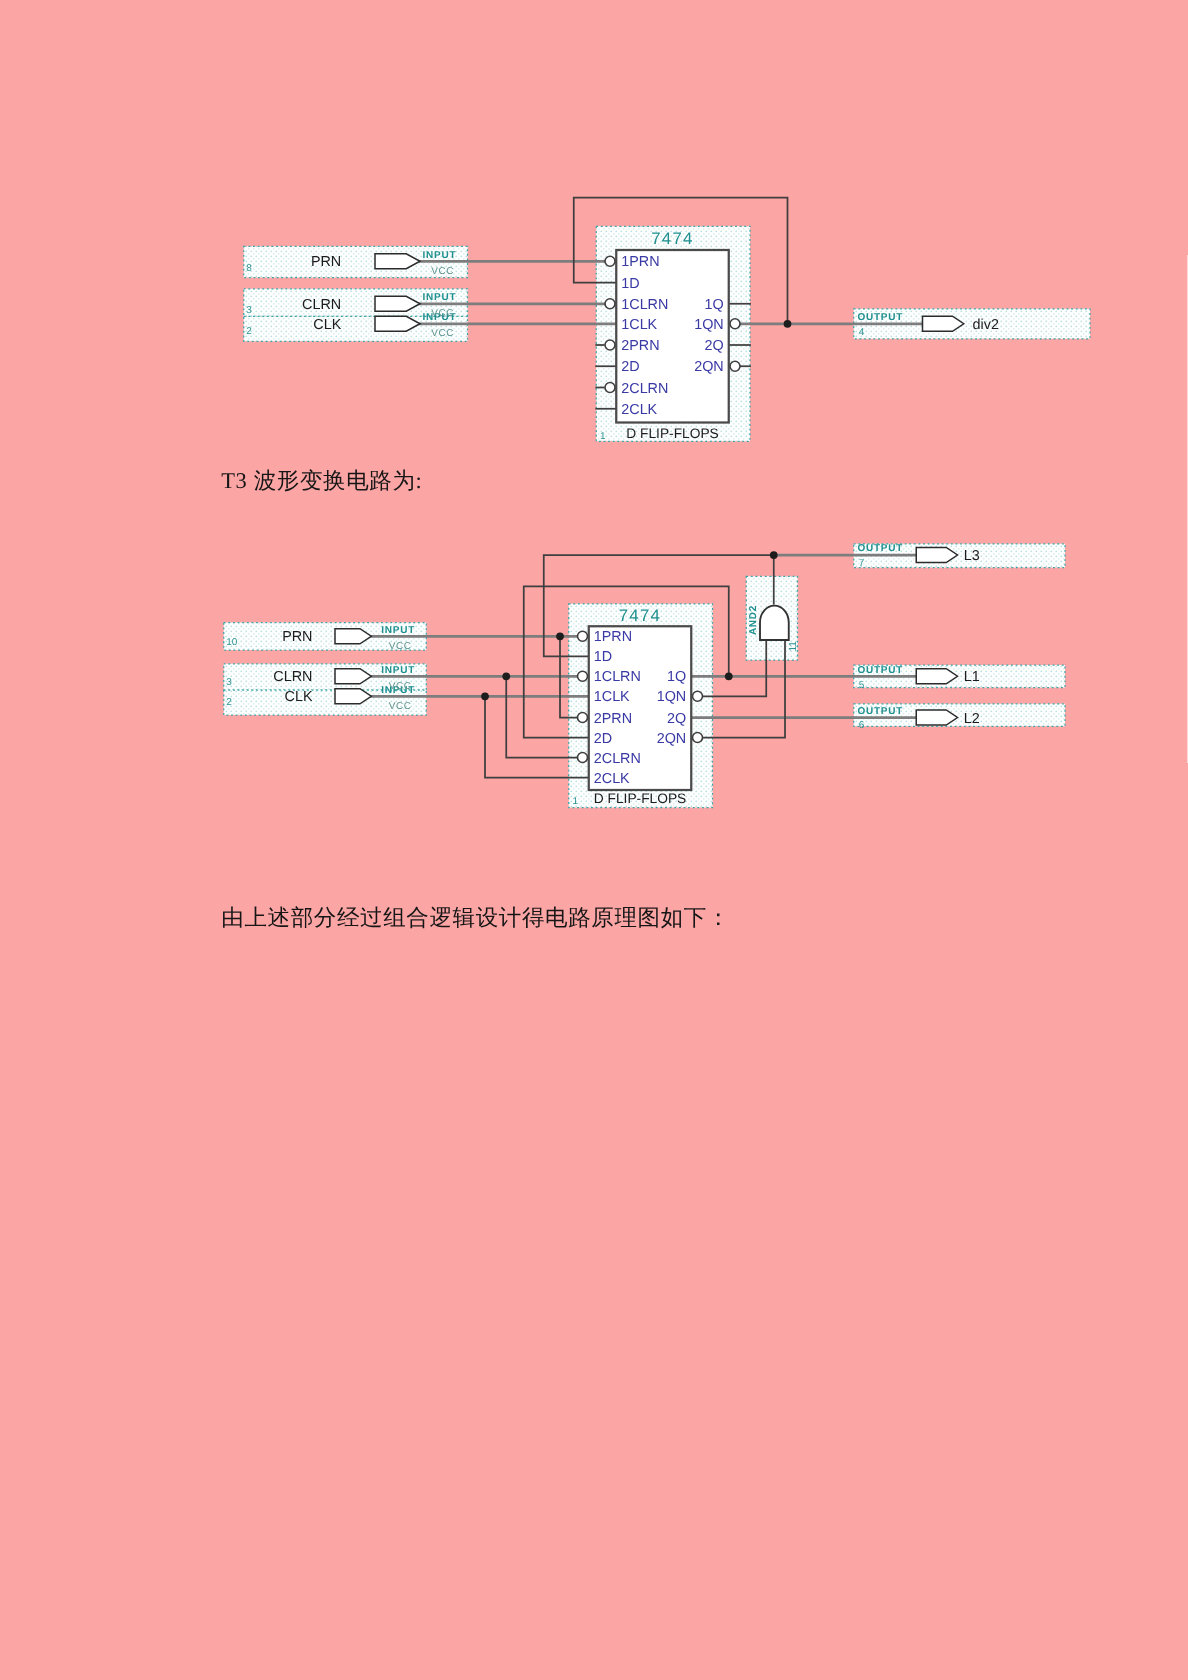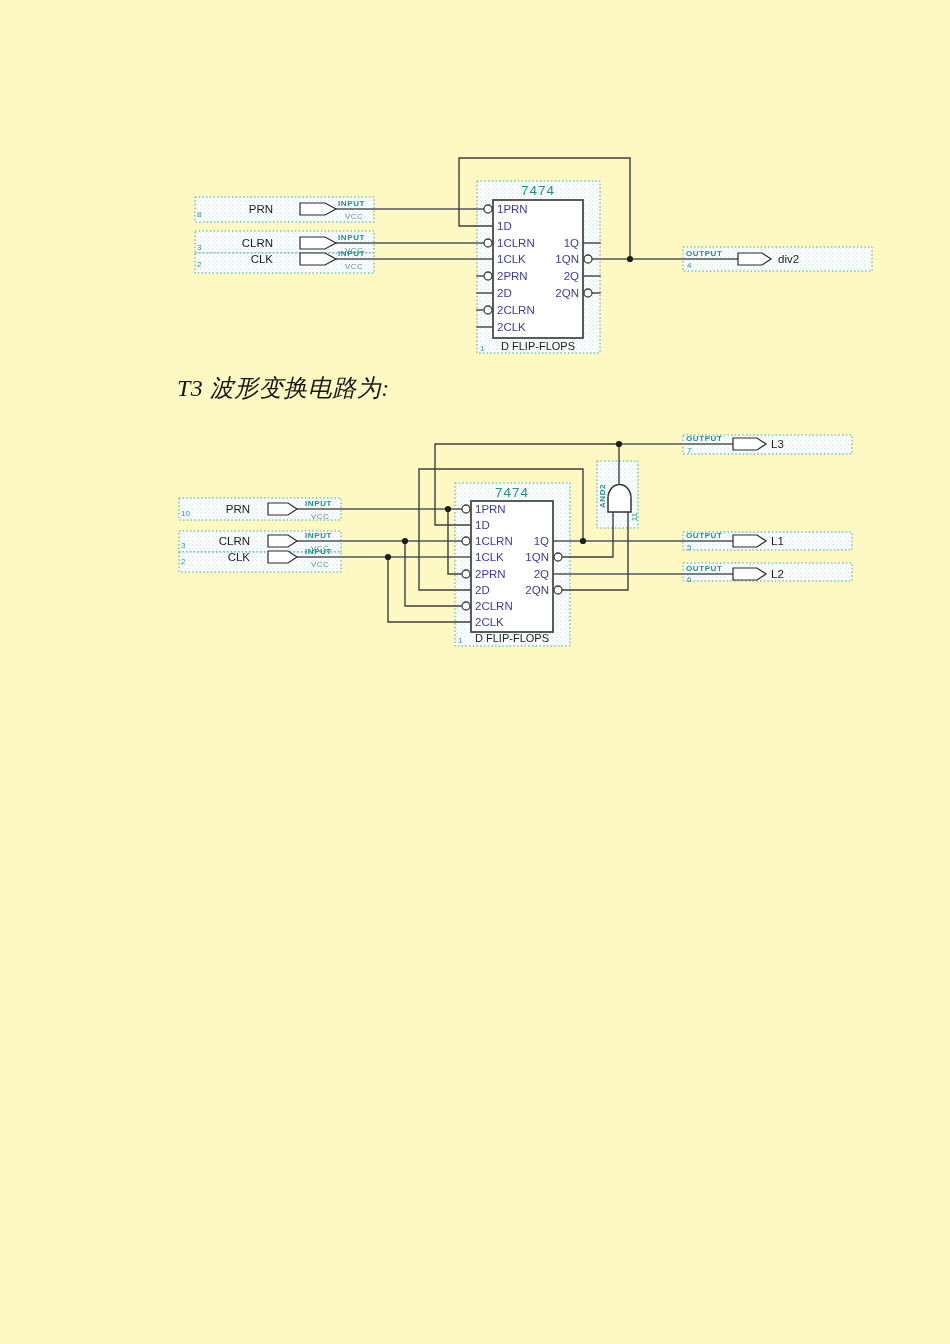--- a/index.html
+++ b/index.html
@@ -1,20 +1,20 @@
 <!DOCTYPE html>
 <html><head>
 <meta charset="utf-8">
 <style>
   html,body{margin:0;padding:0;background:#ffffff;}
-  #page{position:relative;width:950px;height:1344px;background:#fef9c3;overflow:hidden;
+  #page{position:relative;width:950px;height:1344px;background:#fca5a5;overflow:hidden;
         font-family:"Liberation Sans",sans-serif;}
   #schem{position:absolute;left:0;top:0;}
   .para{position:absolute;color:#161616;font-family:"Liberation Serif","DejaVu Serif",serif;
-        font-size:24px;white-space:nowrap;letter-spacing:0.5px;font-style:italic;}
+        font-size:18px;white-space:nowrap;letter-spacing:0.5px;}
   
   .selbox{fill:url(#stip);stroke:#3aa6a6;stroke-width:1;stroke-dasharray:1.5 2.2;}
   .wire{stroke:#7d7d7d;stroke-width:2.2;fill:none;stroke-linecap:square;}
   .net{stroke:#3f3f3f;stroke-width:1.4;fill:none;stroke-linecap:square;}
   .chipbox{fill:#ffffff;stroke:#4a4a4a;stroke-width:1.8;}
   .bub{fill:#ffffff;stroke:#3f3f3f;stroke-width:1.3;}
   .flag{fill:#ffffff;stroke:#2b2b2b;stroke-width:1.2;}
   .dot{fill:#1d1d1d;}
   .gate{fill:#ffffff;stroke:#333333;stroke-width:1.5;}
   text{font-family:"Liberation Sans",sans-serif;}
@@ -197,14 +197,15 @@
     <text class="num" x="687" y="453">7</text>
     <text class="num" x="687" y="550">5</text>
     <text class="num" x="687" y="582">6</text>
     <text class="olabel" x="771" y="448">L3</text>
     <text class="olabel" x="771" y="545">L1</text>
     <text class="olabel" x="771" y="578">L2</text>
   </g>
 </svg>
 
   <div class="para" style="left:177px;top:372px;">T3 波形变换电路为:</div>
+  <div class="para" style="left:177px;top:722px;">由上述部分经过组合逻辑设计得电路原理图如下：</div>
 
 </div>
 
 </body></html>

